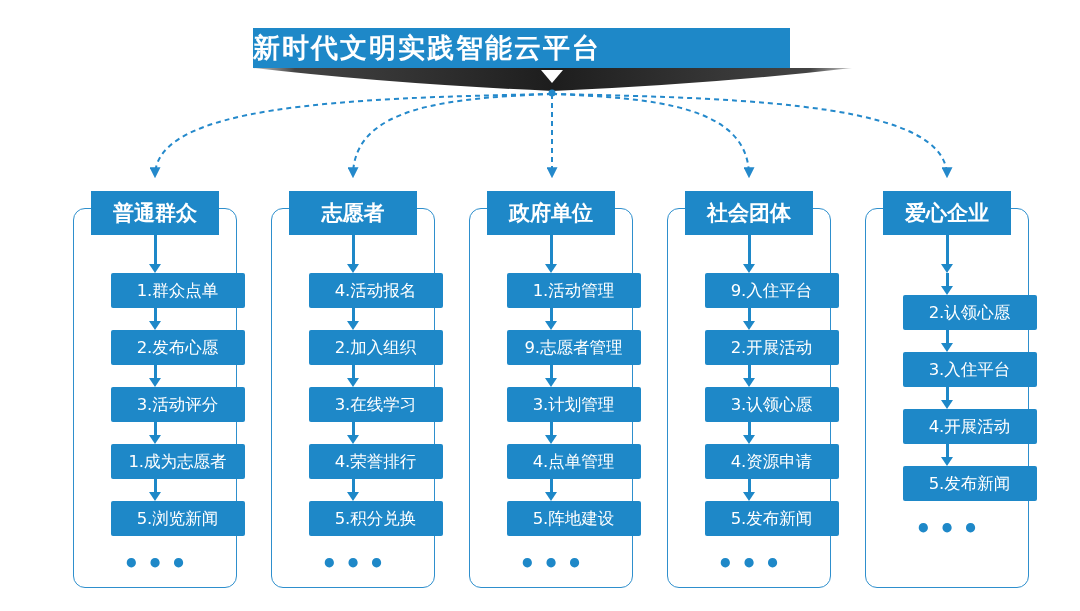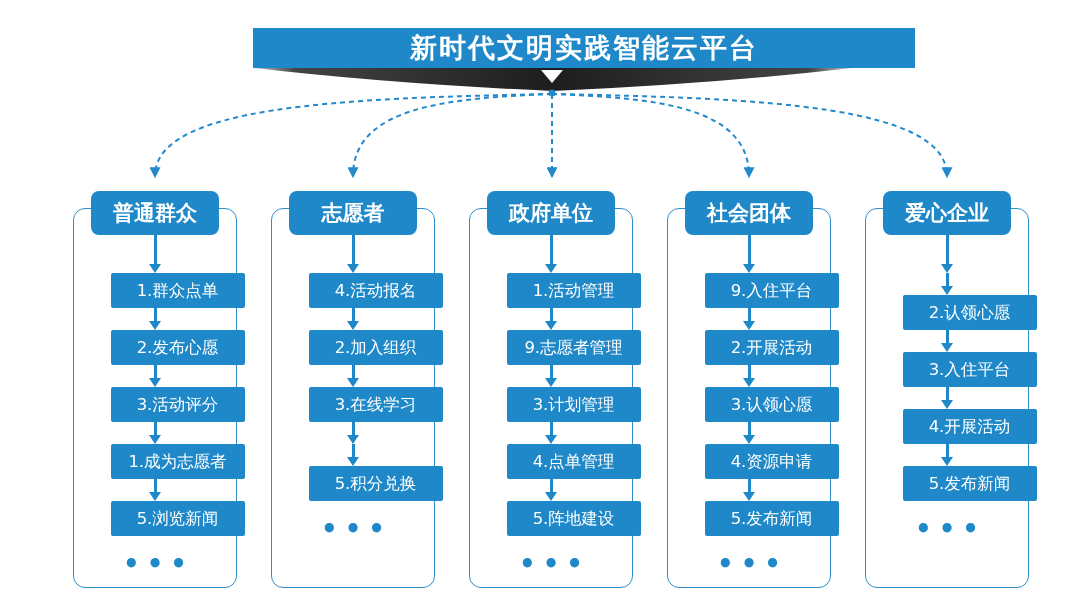--- a/index.html
+++ b/index.html
@@ -2,22 +2,22 @@
 <html><head>
 <meta charset="utf-8">
 <style>
   html,body{margin:0;padding:0;background:#ffffff;}
   .canvas{
     position:relative;width:1080px;height:611px;background:#ffffff;overflow:hidden;
     font-family:"DejaVu Sans",sans-serif;
   }
   
   .banner{
-    position:absolute;left:253px;top:28px;width:662px;height:40px;
-    background:#1e88c8;display:flex;align-items:center;justify-content:center;
+    position:absolute;left:253px;top:28px;width:537px;height:40px;
+    background:#1e88c8;display:flex;align-items:center;justify-content:flex-start;
   }
   .banner span{
     color:#ffffff;font-size:27px;font-weight:700;letter-spacing:2px;white-space:nowrap;
   }
   .ribbon{position:absolute;left:253px;top:68px;width:599px;height:24px;}
   .white-tri{
     position:absolute;left:541px;top:70px;width:0;height:0;z-index:3;
     border-left:11px solid transparent;border-right:11px solid transparent;
     border-top:13px solid #ffffff;
   }
@@ -26,21 +26,21 @@
   
   .col{
     position:absolute;top:191px;width:164px;height:397px;z-index:2;
     display:flex;flex-direction:column;align-items:center;
   }
   .col .frame{
     position:absolute;left:0;right:0;top:17px;bottom:0;
     border:1.5px solid #2e8fcd;border-radius:12px;background:transparent;
   }
   .col .header{
-    position:relative;z-index:2;width:128px;height:44px;border-radius:8px;
+    position:relative;z-index:2;width:128px;height:44px;border-radius:0;
     background:#1e88c8;color:#ffffff;font-size:21px;font-weight:700;
     display:flex;align-items:center;justify-content:center;white-space:nowrap;
   }
   .item{
     position:relative;z-index:2;width:134px;height:35px;border-radius:2px;
     background:#1e88c8;color:#ffffff;font-size:16.5px;font-weight:500;
     display:flex;align-items:center;justify-content:center;white-space:nowrap;margin-left:45px;
   }
   .varrow{position:relative;z-index:2;display:flex;flex-direction:column;align-items:center;}
   .varrow .shaft{width:3px;background:#1e88c8;}
@@ -144,20 +144,21 @@
     <div class="item">2.加入组织</div>
     <div class="varrow short">
         <div class="shaft"></div>
         <div class="head"></div>
       </div>
     <div class="item">3.在线学习</div>
     <div class="varrow short">
         <div class="shaft"></div>
         <div class="head"></div>
       </div>
+    <div class="item">4.荣誉排行</div>
     <div class="varrow short">
         <div class="shaft"></div>
         <div class="head"></div>
       </div>
     <div class="item">5.积分兑换</div>
     <div class="dots">•••</div>
   </div>
 
   <div class="col" style="left:469px">
     <div class="frame"></div>

